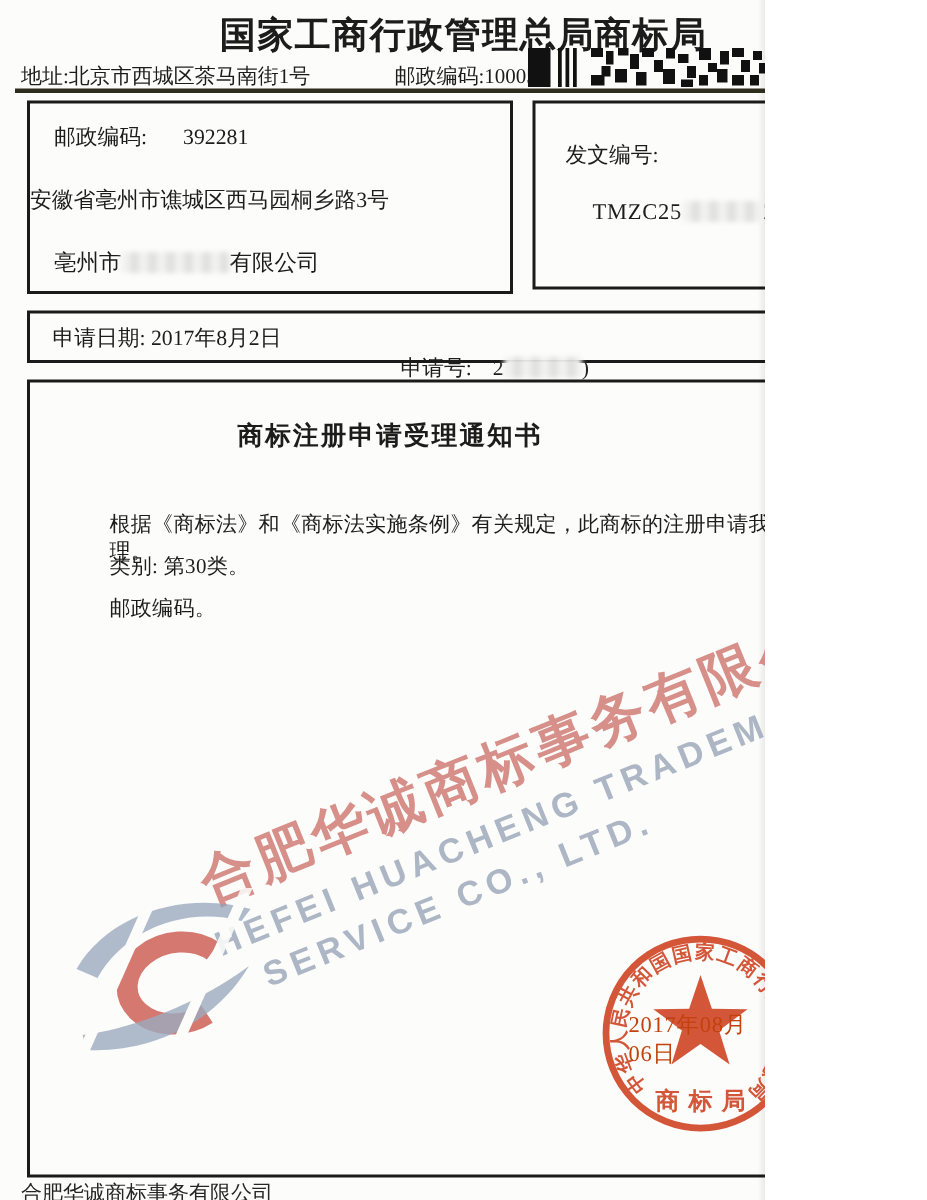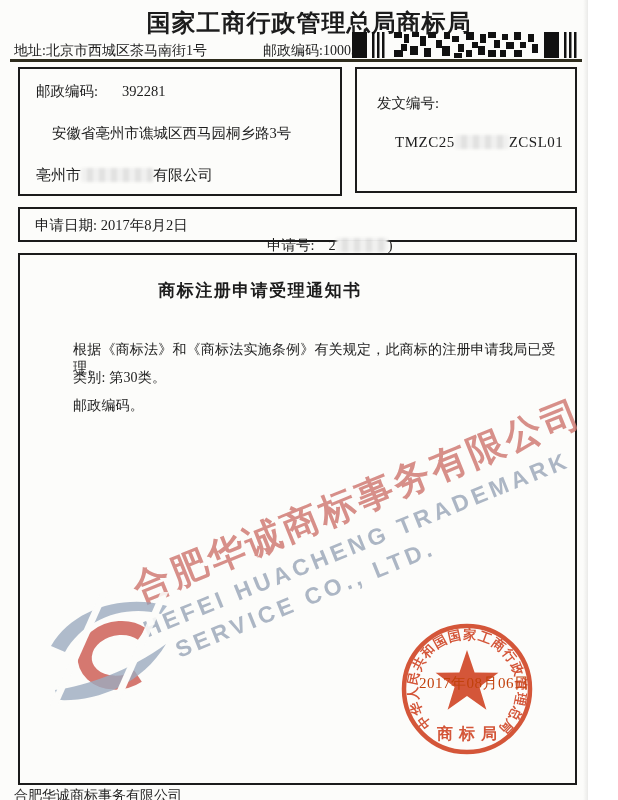--- a/index.html
+++ b/index.html
@@ -1,17 +1,17 @@
 <!DOCTYPE html>
 <html><head>
 <meta charset="utf-8">
 <style>
   html,body{margin:0;padding:0;background:#ffffff;}
   .page{
-    position:relative;width:588px;height:800px;overflow:hidden;
+    position:relative;width:510px;height:800px;overflow:hidden;
     background:#fcfcfa;
     font-family:"Liberation Serif","DejaVu Serif",serif;
     color:#1c1c1c;
   }
   
   .scan-corner{position:absolute;left:593px;top:0;width:25px;height:7px;background:#111;}
   .scan-edge{position:absolute;right:0;top:0;width:5px;height:100%;background:linear-gradient(90deg,rgba(0,0,0,0),rgba(0,0,0,.07));}
 
   
   .doc-title{position:absolute;left:0;top:7px;width:618px;text-align:center;
@@ -23,21 +23,21 @@
 
   
   .box{position:absolute;border:2px solid #1b1b1b;background:transparent;}
   .recipient-box{left:18px;top:67px;width:320px;height:125px;}
   .dispatch-box{left:355px;top:67px;width:218px;height:122px;}
   .application-box{left:18px;top:207px;width:555px;height:31px;}
   .main-box{left:18px;top:253px;width:555px;height:528px;}
 
   .rc-row1{position:absolute;left:16px;top:13px;font-size:14.5px;}
   .rc-postal-value{margin-left:24px;}
-  .rc-row2{position:absolute;left:32px;top:55px;font-size:14.5px;}
+  .rc-row2{position:absolute;left:0;top:55px;font-size:14.5px;}
   .rc-row3{position:absolute;left:16px;top:97px;font-size:15px;}
 
   .dp-label{position:absolute;left:20px;top:25px;font-size:14.5px;}
   .dp-value{position:absolute;left:38px;top:65px;font-size:15px;letter-spacing:.5px;
     font-family:"Liberation Serif","DejaVu Serif",serif;}
 
   .ap-date{position:absolute;left:15px;top:7px;font-size:14.5px;}
   .ap-num{position:absolute;left:247px;top:7px;font-size:14.5px;margin-top:20px;}
   .ap-num .gap{display:inline-block;width:14px;}
 

